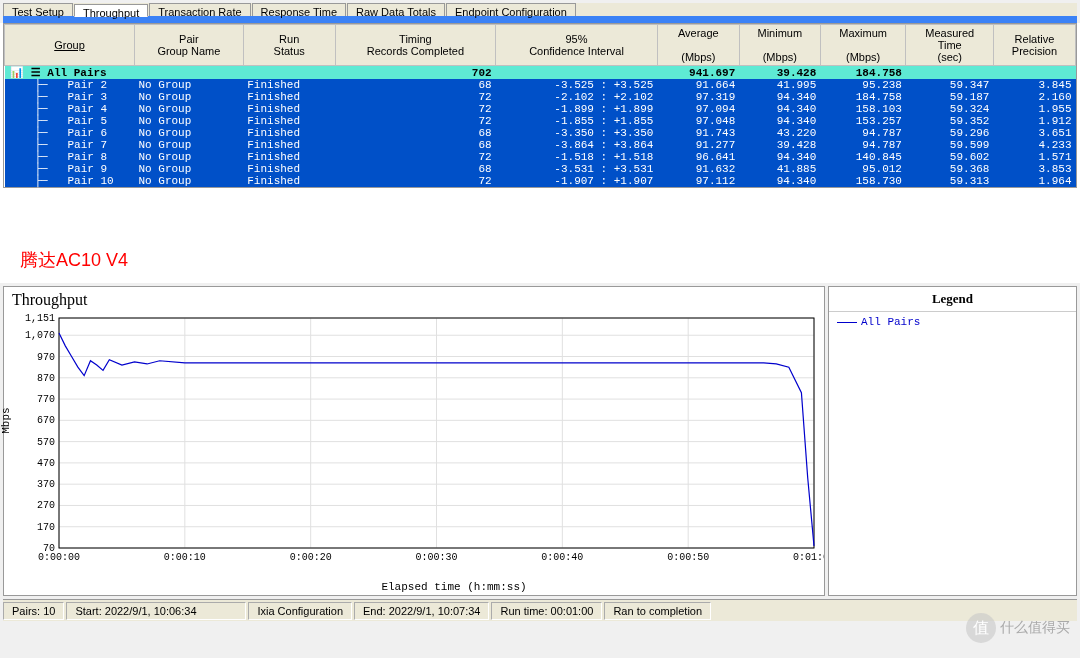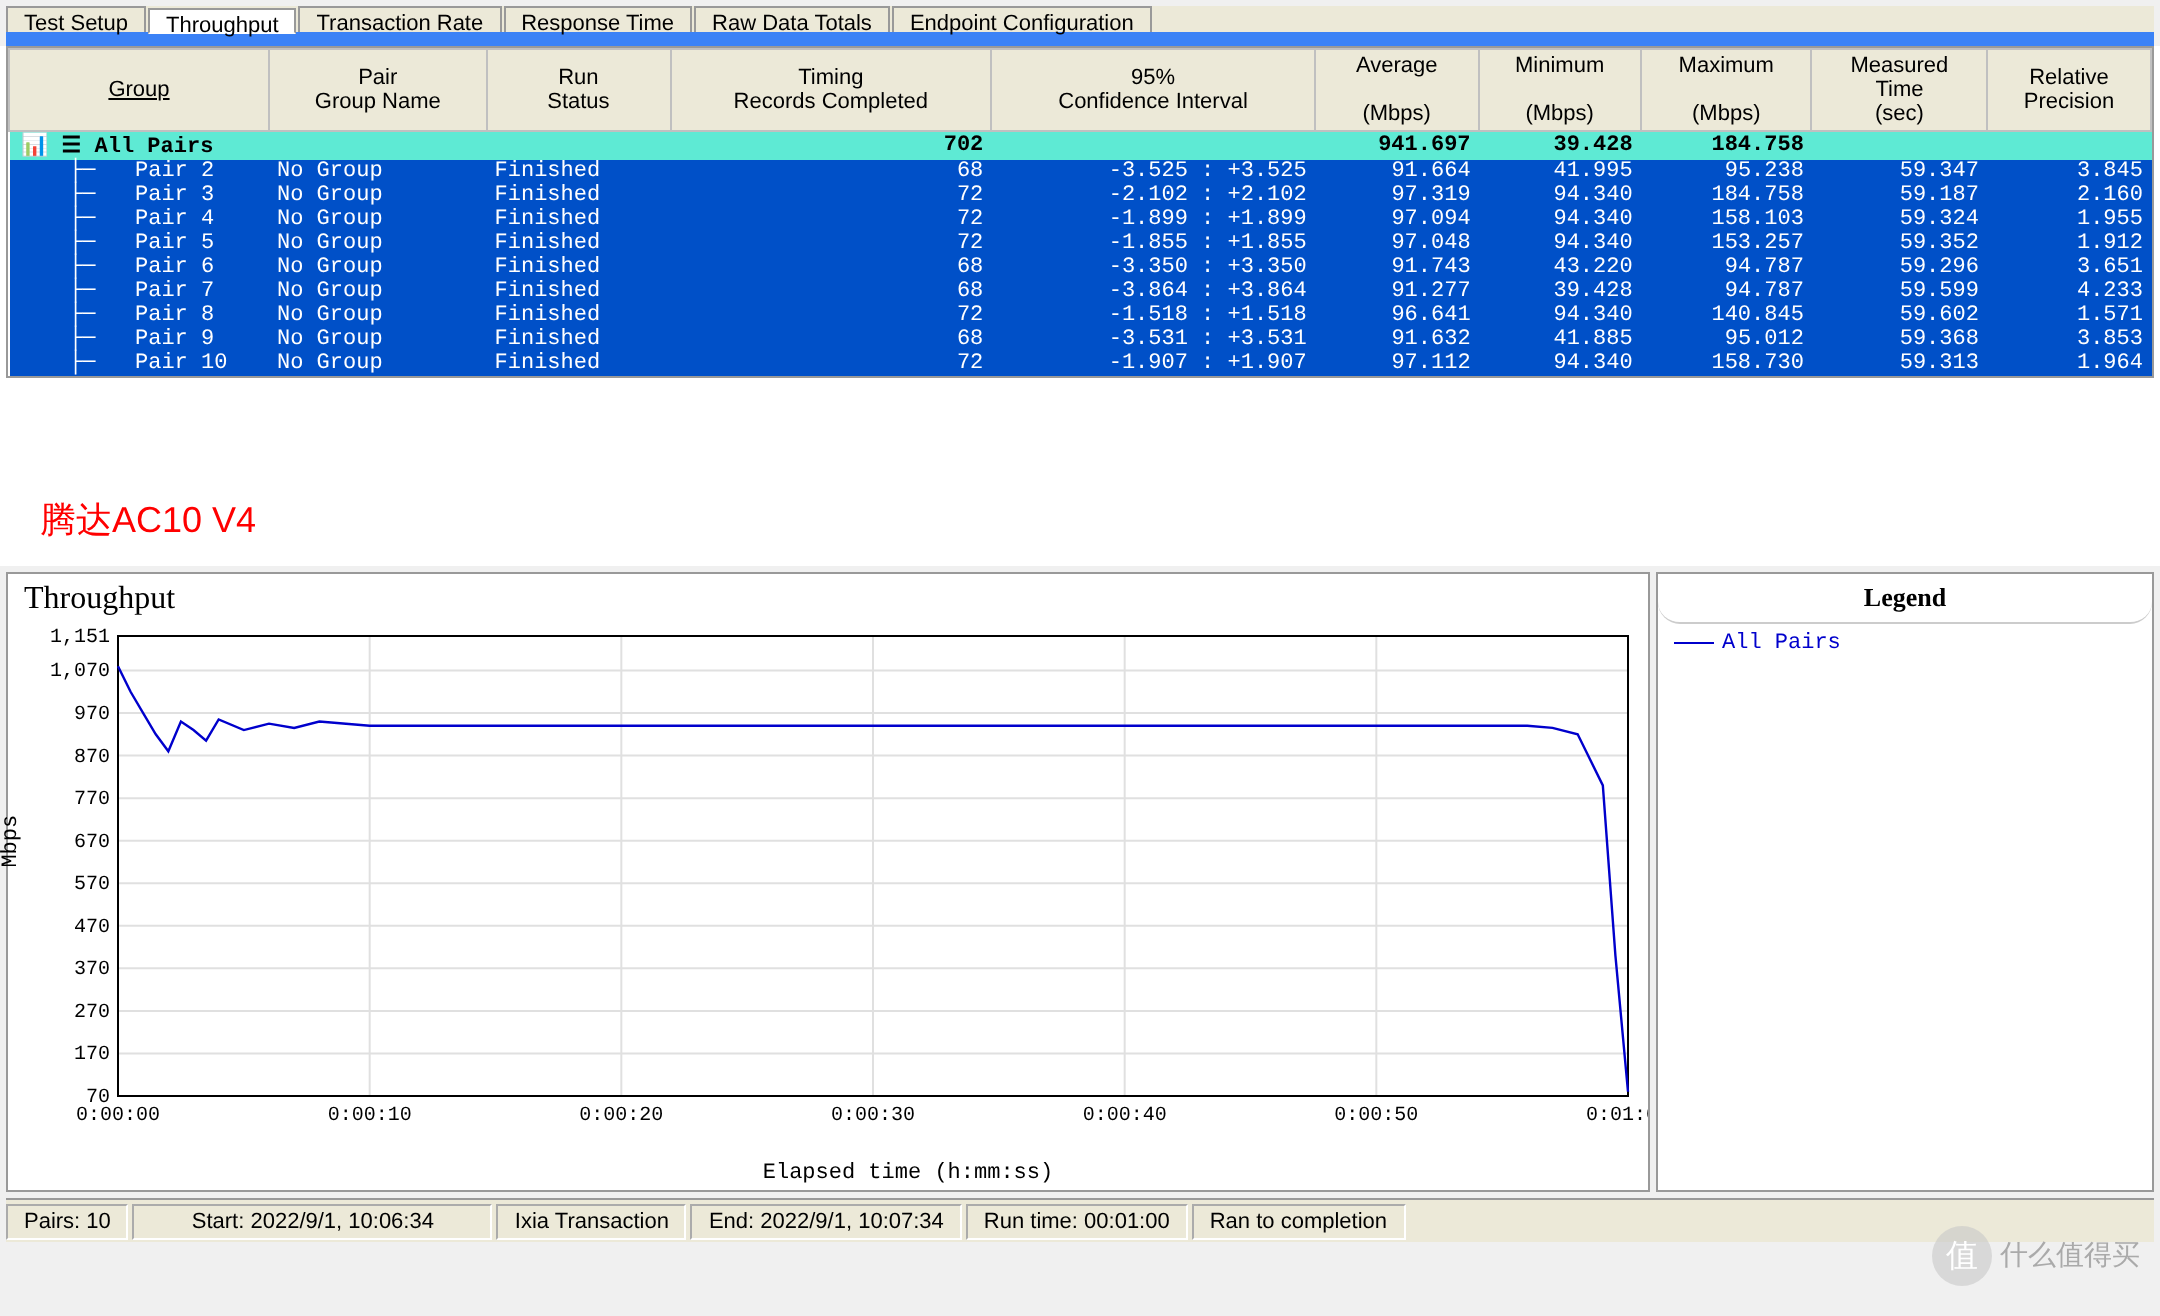--- a/index.html
+++ b/index.html
@@ -13,28 +13,28 @@
 .grid td { padding: 0 4px; text-align: right; font-family: "Courier New", monospace; font-size: 11px; color: #fff; }
 .summary-row td { background: #5eead4; color: #000; font-weight: bold; text-align: left; }
 .summary-row td.num { text-align: right; }
 .data-row td { background: #0050c8; }
 .data-row td.tree { text-align: left; padding-left: 30px; }
 .data-row td.txt { text-align: left; }
 .overlay-text { position: absolute; color: red; font-size: 18px; font-family: "Microsoft YaHei", sans-serif; }
 .chart-area { display: flex; margin: 3px; gap: 3px; height: 310px; }
 .chart-panel { flex: 1; background: #fff; border: 1px solid #999; position: relative; }
 .legend-panel { width: 250px; background: #fff; border: 1px solid #999; }
-.legend-title { text-align: center; font-weight: bold; font-size: 13px; padding: 4px; border-bottom: 1px solid #ccc; font-family: serif; border-radius: 11px; }
+.legend-title { text-align: center; font-weight: bold; font-size: 13px; padding: 4px; border-bottom: 1px solid #ccc; font-family: serif; }
 .legend-item { padding: 4px 8px; font-family: "Courier New", monospace; font-size: 11px; color: #0000cc; }
 .legend-line { display: inline-block; width: 20px; height: 1px; background: #0000cc; vertical-align: middle; margin-right: 4px; }
 .chart-title { font-family: serif; font-size: 16px; padding: 4px 8px; }
 .ylabel { position: absolute; left: 2px; top: 50%; transform: rotate(-90deg) translateX(50%); transform-origin: left; font-family: "Courier New", monospace; font-size: 11px; }
 .xlabel { text-align: center; font-family: "Courier New", monospace; font-size: 11px; position: absolute; bottom: 2px; width: 100%; margin-left: 40px; }
 .status-bar { display: flex; background: #ece9d8; border-top: 1px solid #999; height: 22px; align-items: center; font-size: 11px; margin: 0 3px; }
-.status-cell { border: 1px inset #fff; padding: 2px 8px; margin-right: 2px; text-align: center; }
+.status-cell { border: 1px inset #fff; padding: 2px 8px; margin-right: 2px; }
 svg.plot { display: block; }
 .watermark { position: absolute; right: 10px; bottom: 15px; font-size: 14px; color: #aaa; font-family: "Microsoft YaHei"; display: flex; align-items: center; }
 .wm-circle { width: 30px; height: 30px; border-radius: 50%; background: rgba(200,200,200,0.6); display: inline-flex; align-items: center; justify-content: center; font-size: 16px; color: #fff; margin-right: 4px; }
 .col-group { width: 130px; text-align: left; padding-left: 6px; text-decoration: underline; }
 .pair-area { background: #fff; height: 260px; position: relative; }
 </style>
 </head>
 <body>
 
 <div class="tabs" id="tab-bar">
@@ -240,21 +240,21 @@
     <div class="legend-title">Legend</div>
     <div id="legend-items">
         <div class="legend-item"><span class="legend-line"></span>All Pairs</div>
       </div>
   </div>
 </div>
 
 <div class="status-bar">
   <div class="status-cell">Pairs: 10</div>
   <div class="status-cell" style="flex:0 0 180px">Start: 2022/9/1, 10:06:34</div>
-  <div class="status-cell">Ixia Transaction</div>
+  <div class="status-cell">Ixia Configuration</div>
   <div class="status-cell">End: 2022/9/1, 10:07:34</div>
   <div class="status-cell">Run time: 00:01:00</div>
   <div class="status-cell">Ran to completion</div>
 </div>
 
 <div class="watermark">
   <span class="wm-circle">值</span>
   <span>什么值得买</span>
 </div>
 

